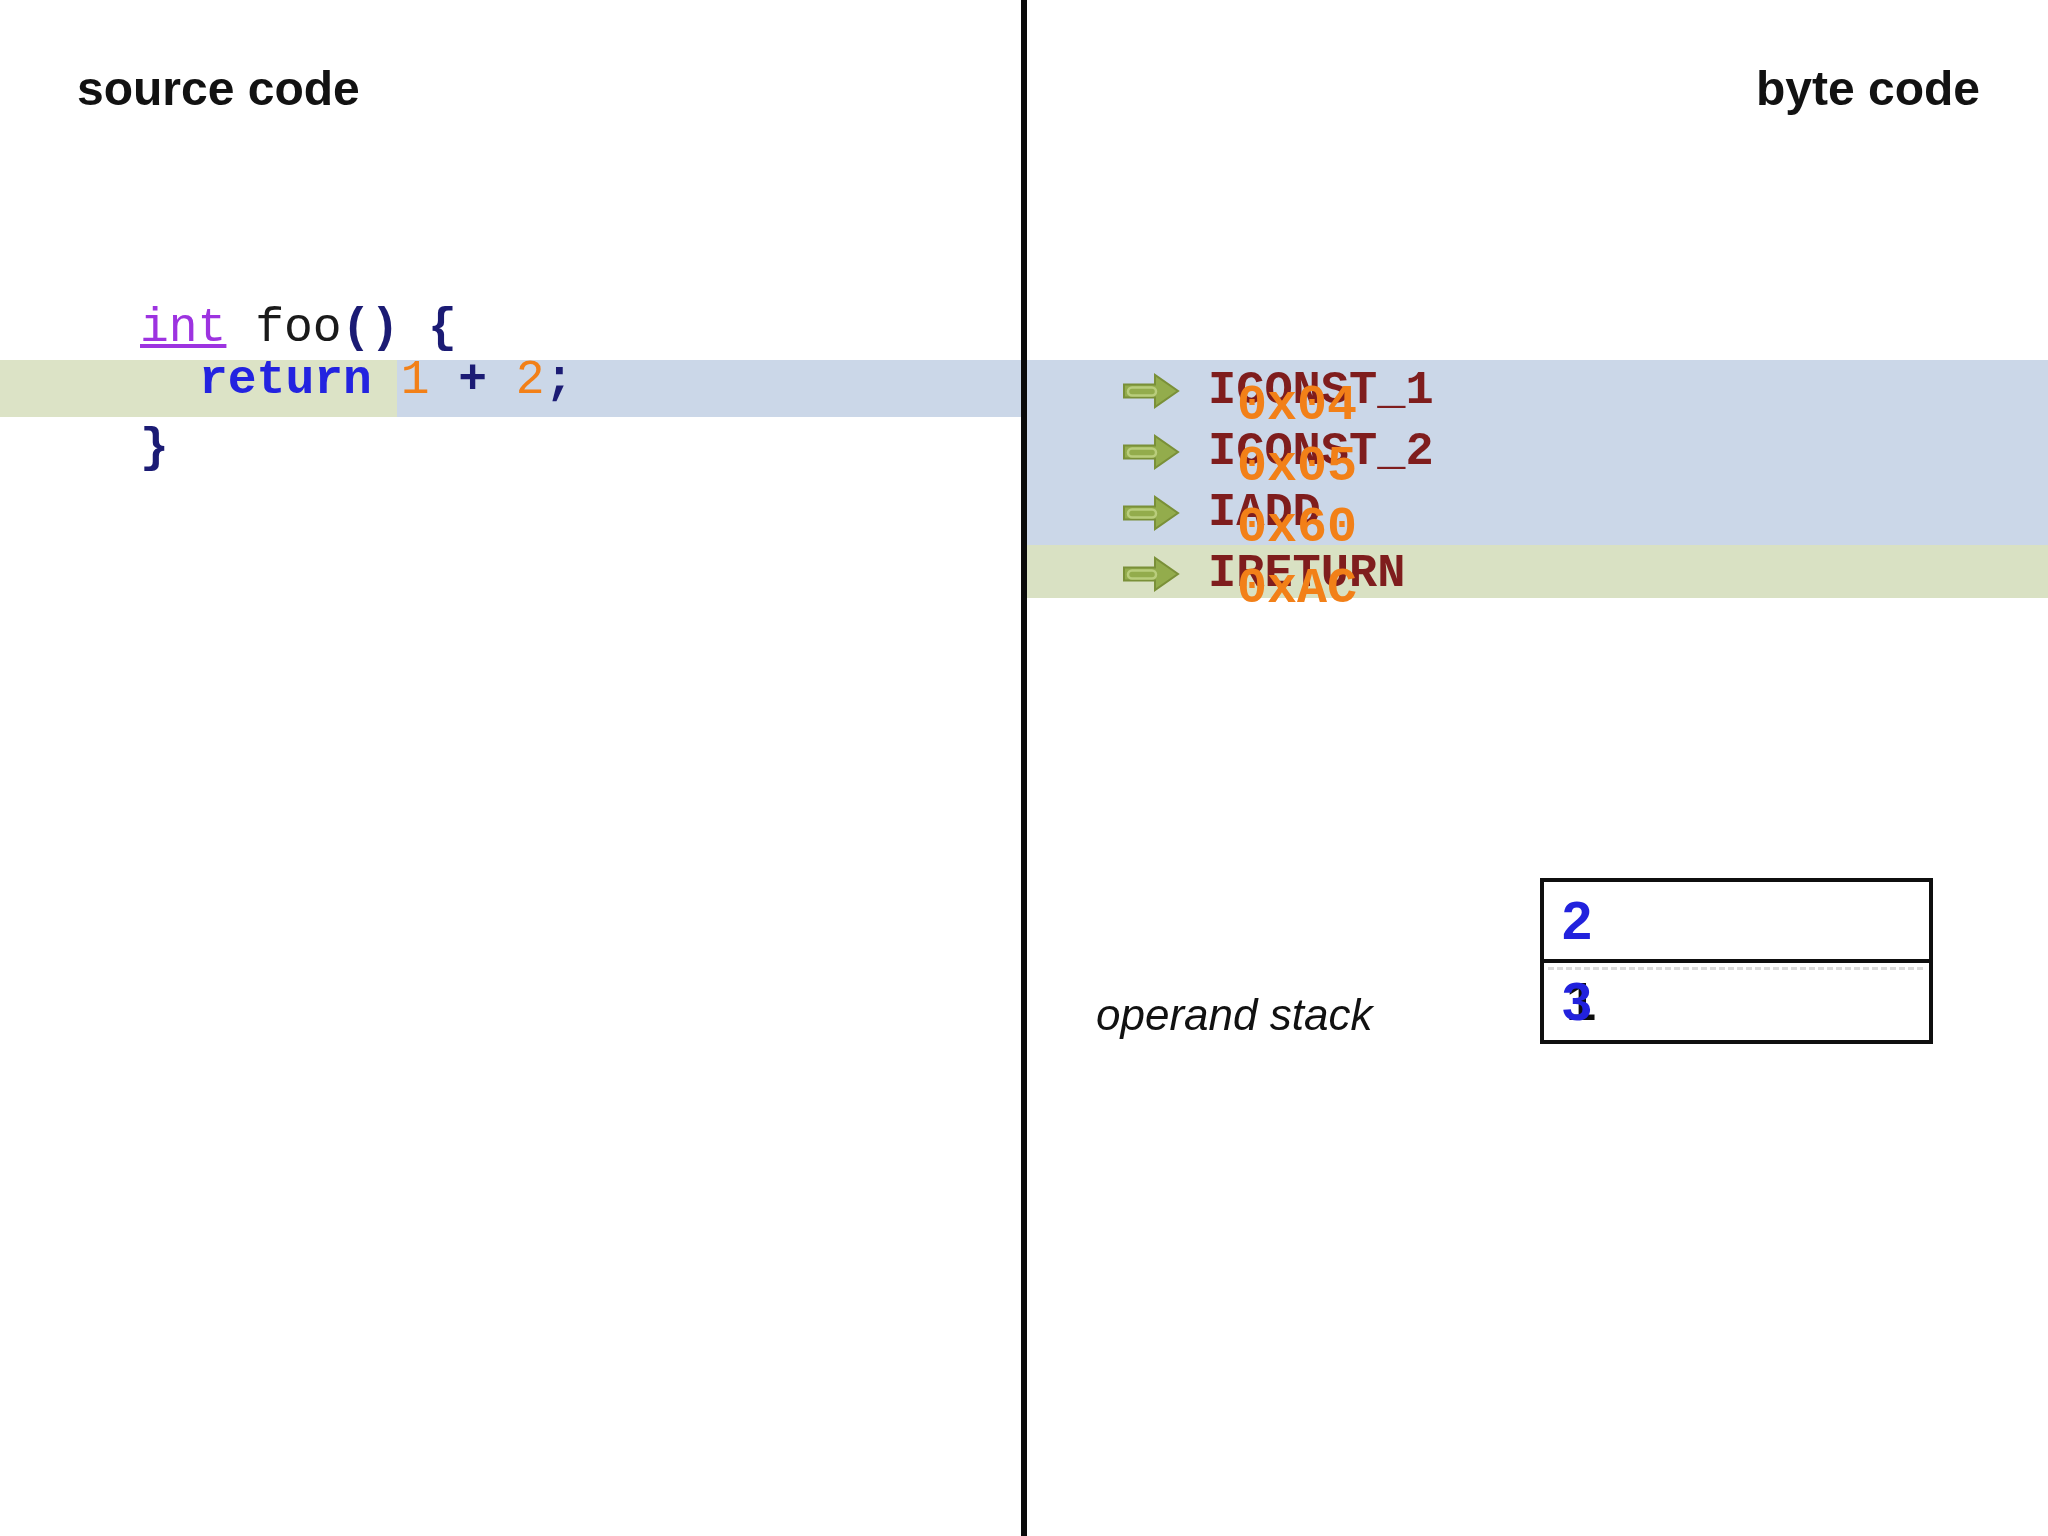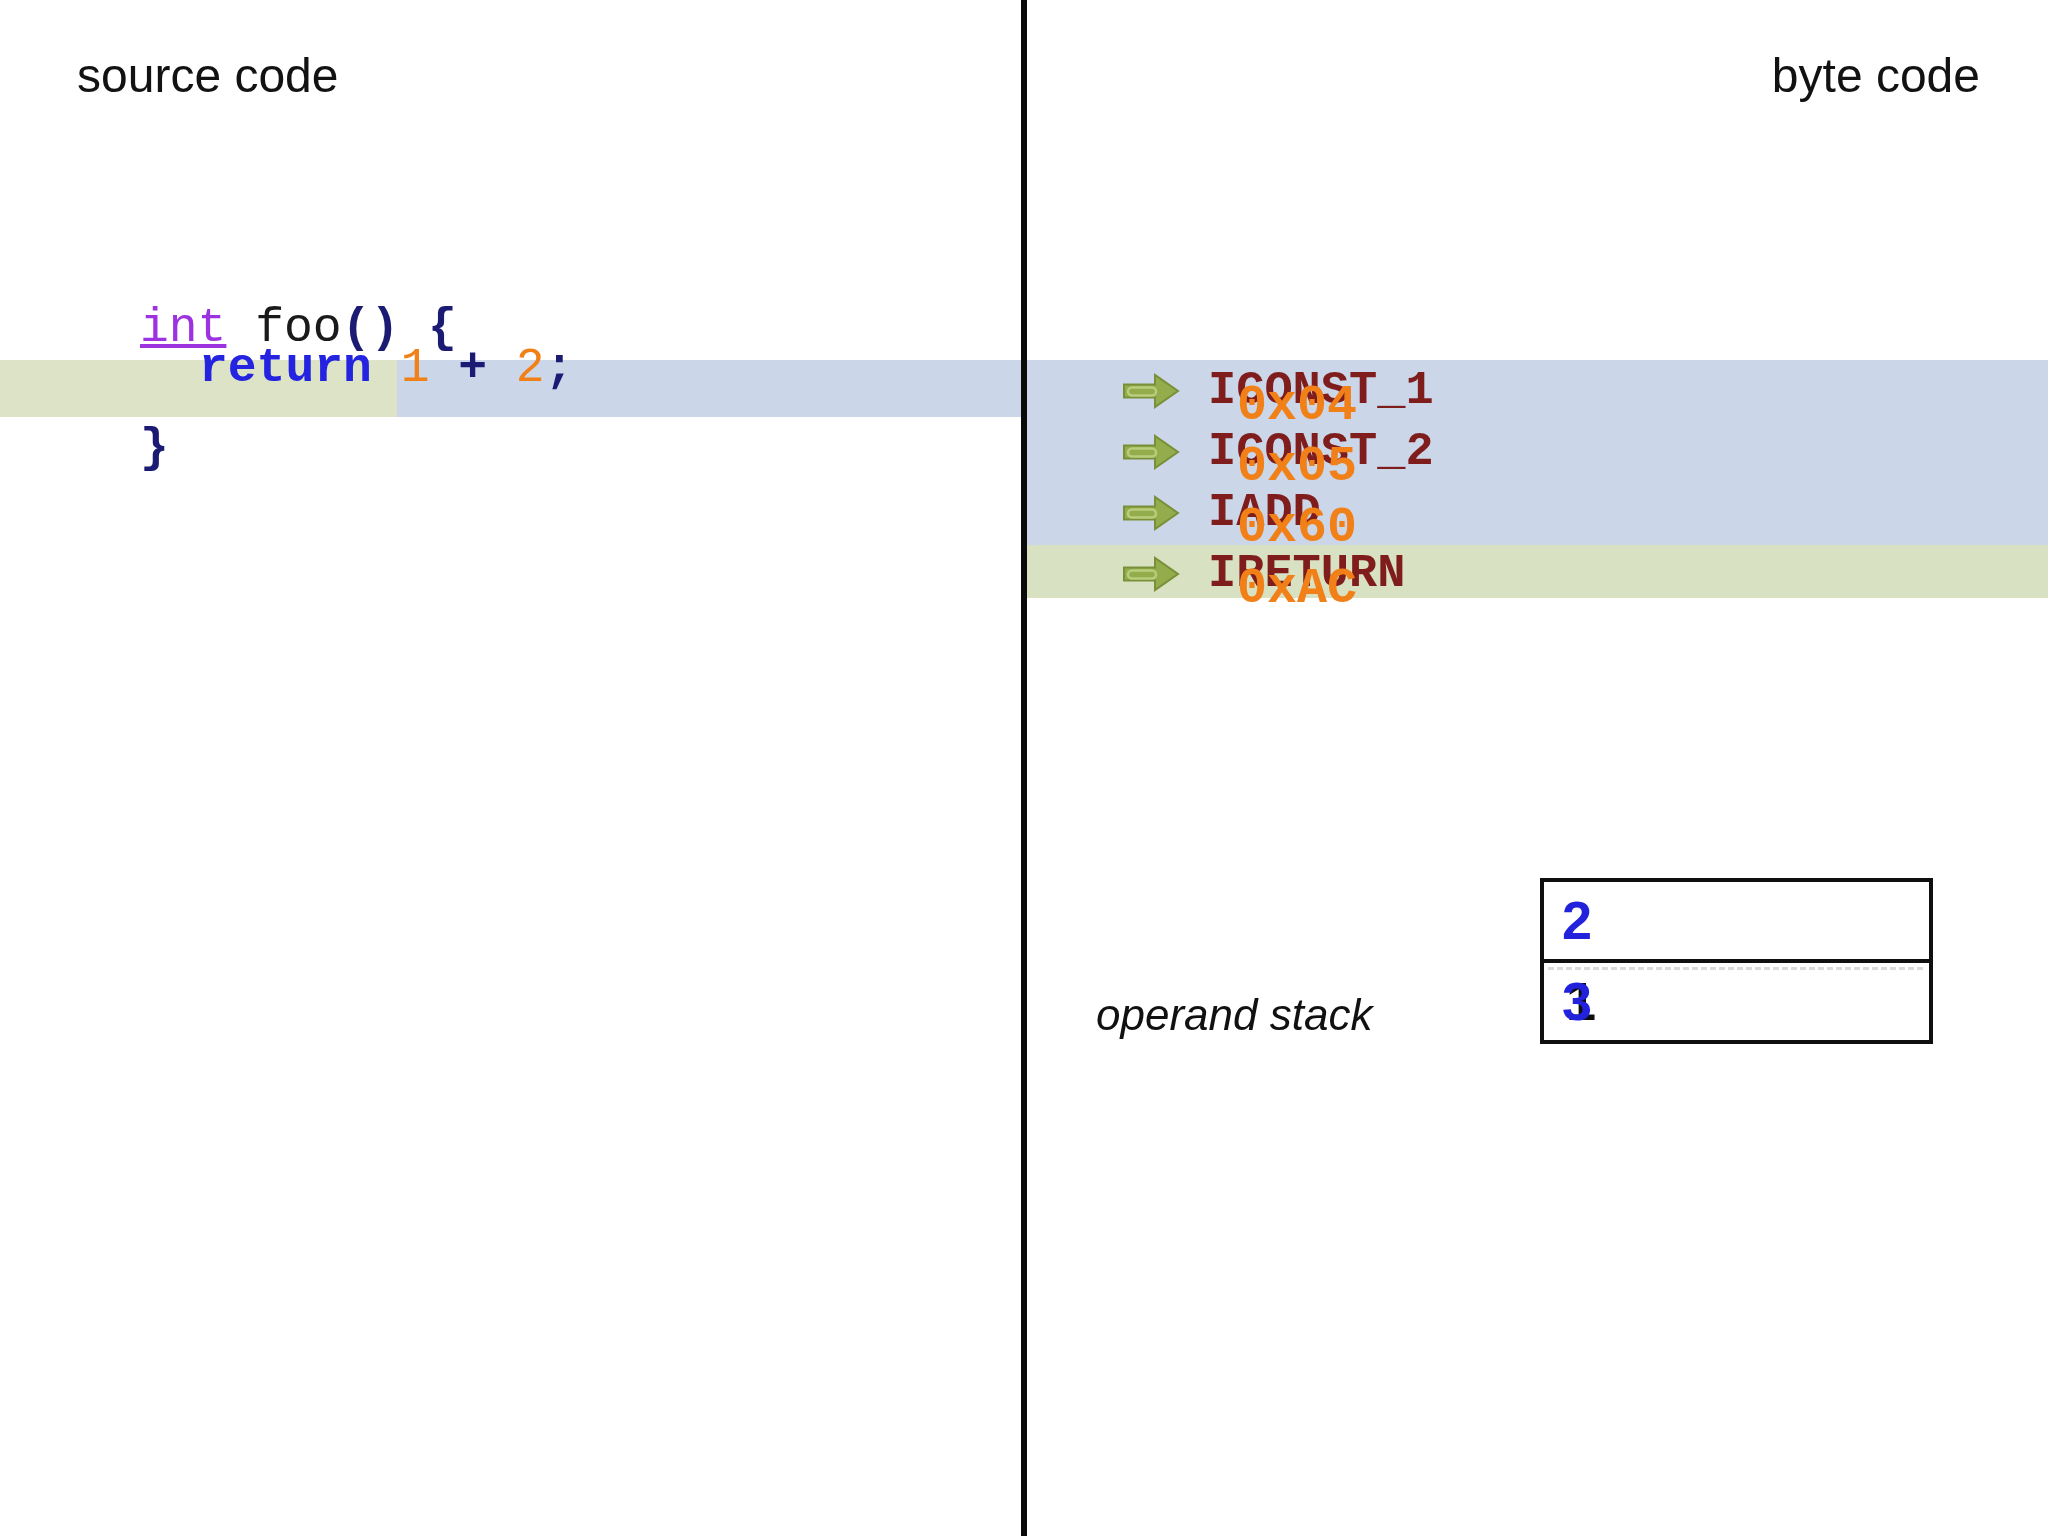--- a/index.html
+++ b/index.html
@@ -10,36 +10,36 @@
   }
   
   .band{position:absolute;}
   .band-left-green{left:0;top:360px;width:397px;height:57px;background:#dce3c6;}
   .band-left-blue{left:397px;top:360px;width:624px;height:57px;background:#cbd7e8;}
   .band-right-blue{left:1027px;top:360px;width:1021px;height:185px;background:#cbd7e8;}
   .band-right-green{left:1027px;top:545px;width:1021px;height:53px;background:#d9e1c3;}
   
   .divider{position:absolute;left:1021px;top:0;width:6px;height:1536px;background:#0a0a0a;}
   
-  .panel-title{position:absolute;top:48px;font-size:48px;font-weight:normal;color:#121212;letter-spacing:0;}
+  .panel-title{position:absolute;top:61px;font-size:48px;font-weight:bold;color:#121212;letter-spacing:0;}
   .title-left{left:77px;}
   .title-right{right:68px;}
   
   .code-line{
     position:absolute;font-family:"Liberation Mono","DejaVu Sans Mono",monospace;
     font-size:48px;line-height:57px;white-space:pre;color:#1a1a1a;
   }
   .code-line span{white-space:pre;}
   .tok-purple{color:#9d33e0;text-decoration:underline;}
   .tok-black{color:#1a1a1a;margin-top:16px;}
   .tok-navy{color:#1b1b74;font-weight:bold;}
   .tok-blue{color:#2323e0;font-weight:bold;}
   .tok-orange{color:#f28018;}
   .line-1{left:140px;top:300px;}
-  .line-2{left:199px;top:340px;}
+  .line-2{left:199px;top:352px;}
   .line-3{left:140px;top:420px;}
   
   .bc-row{position:absolute;left:1122px;height:61px;display:flex;align-items:center;}
   .bc-row-0{top:360px;}
   .bc-row-1{top:421px;}
   .bc-row-2{top:482px;}
   .bc-row-3{top:543px;}
   .bc-arrow{width:58px;height:38px;flex:0 0 58px;display:block;}
   .bc-text{
     position:relative;margin-left:28px;

